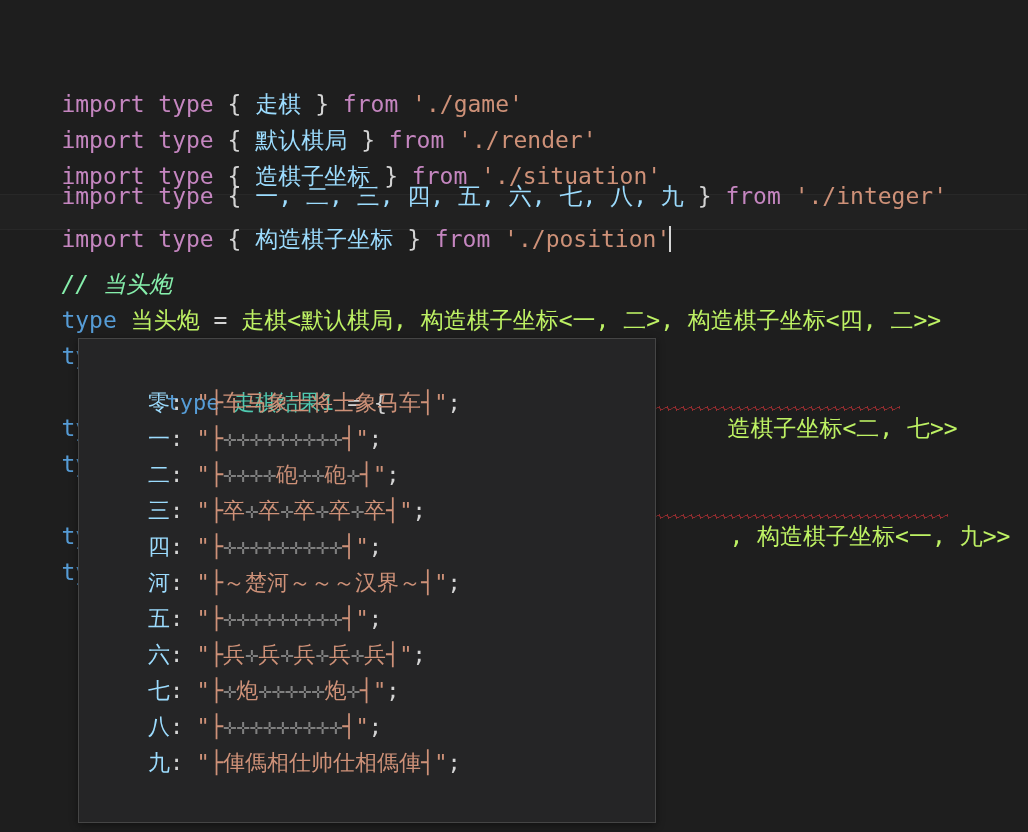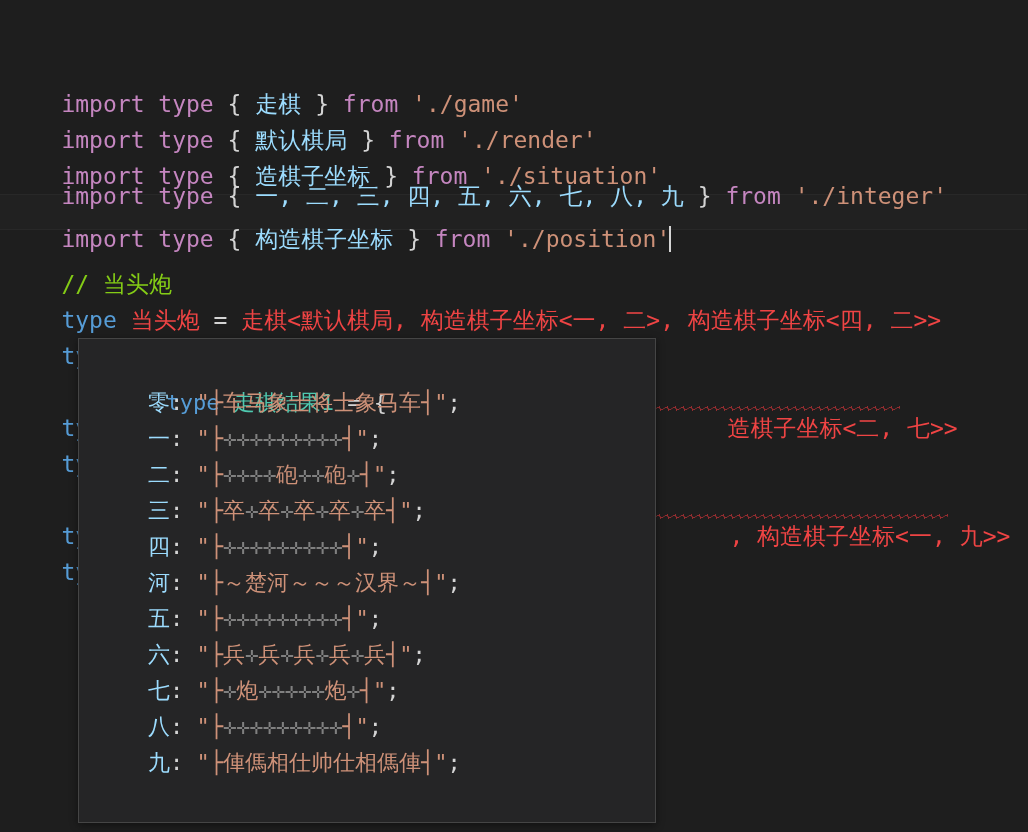--- a/index.html
+++ b/index.html
@@ -33,23 +33,23 @@
     padding-left: 6px;
     box-sizing: border-box;
     letter-spacing: 0px;
   }
 
   
   .kw        { color: #c586c0; }   
   .kw2       { color: #569cd6; }   
   .punc      { color: #d4d4d4; }
   .ident     { color: #9cdcfe; }
-  .typename  { color: #ef4444; }
+  .typename  { color: #bef264; }
   .str       { color: #ce9178; }
-  .comment   { color: #84cc16; }
+  .comment   { color: #86efac; font-style: italic; }
   .sel       { background: #264f78a0; }
 
   
   .current-line {
     position: absolute;
     left: 0;
     width: 1027px;
     height: 36px;
     border-top: 1px solid #282828;
     border-bottom: 1px solid #282828;

